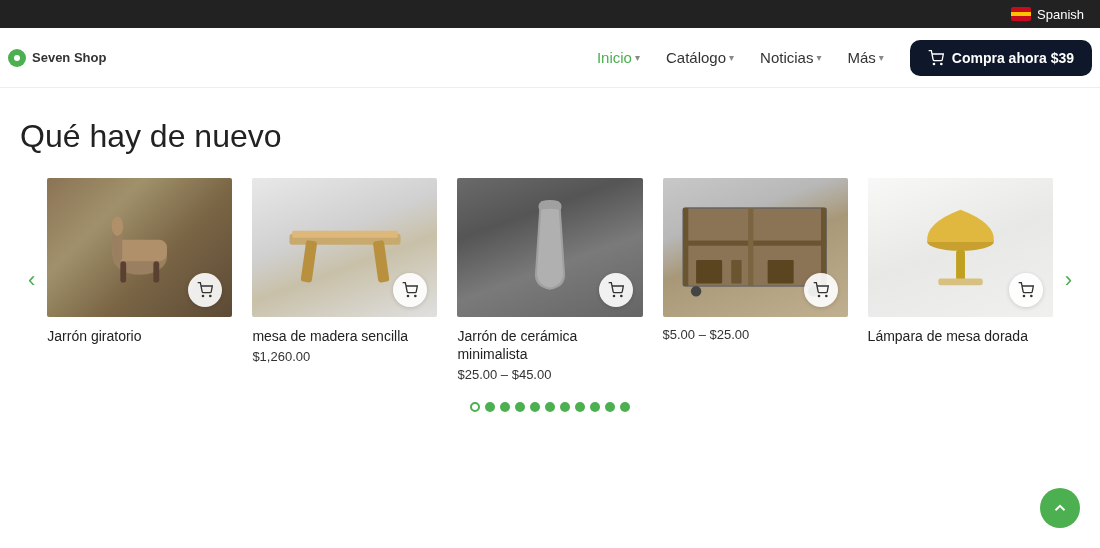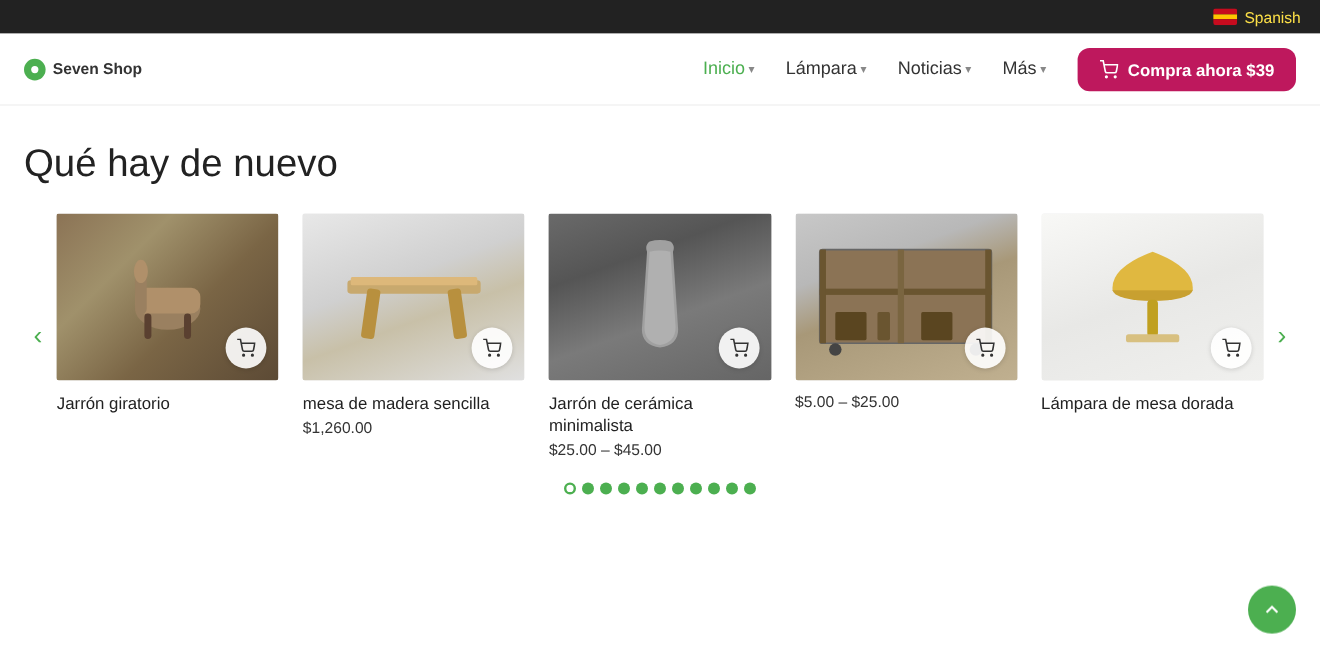--- a/index.html
+++ b/index.html
@@ -11,41 +11,41 @@
       height: 28px;
       display: flex;
       align-items: center;
       justify-content: flex-end;
       padding: 0 16px;
     }
     .language-selector {
       display: flex;
       align-items: center;
       gap: 6px;
-      color: #fde047;
+      color: #ffffff;
       font-size: 13px;
       cursor: pointer;
     }
     .flag-icon {
       width: 20px;
       height: 14px;
       border-radius: 2px;
       overflow: hidden;
       display: inline-flex;
       flex-direction: column;
     }
     .flag-red { background: #c60b1e; height: 33.3%; }
     .flag-yellow { background: #ffc400; height: 33.4%; }
     .flag-red2 { background: #c60b1e; height: 33.3%; }
 
     
     .navbar {
       display: flex;
       align-items: center;
-      padding: 0 20px;
+      padding: 0 8px;
       height: 60px;
       border-bottom: 1px solid #eee;
       background: #fff;
     }
     .logo {
       display: flex;
       align-items: center;
       gap: 6px;
       font-size: 13px;
       font-weight: 600;
@@ -76,21 +76,21 @@
       display: flex;
       align-items: center;
       gap: 3px;
     }
     .nav-links li a.active { color: #4caf50; font-weight: 500; }
     .nav-links li a .chevron {
       font-size: 10px;
       color: #888;
     }
     .buy-btn {
-      background: #be185d;
+      background: #0f172a;
       color: #fff;
       border: none;
       padding: 10px 18px;
       border-radius: 10px;
       font-size: 14px;
       font-weight: 600;
       cursor: pointer;
       display: flex;
       align-items: center;
       gap: 8px;
@@ -260,21 +260,21 @@
   </div>
   <ul class="nav-links">
     <li>
       <a href="#" class="active">
         <span>Inicio</span>
         <span class="chevron">▾</span>
       </a>
     </li>
     <li>
       <a href="#">
-        <span>Lámpara</span>
+        <span>Catálogo</span>
         <span class="chevron">▾</span>
       </a>
     </li>
     <li>
       <a href="#">
         <span>Noticias</span>
         <span class="chevron">▾</span>
       </a>
     </li>
     <li>

